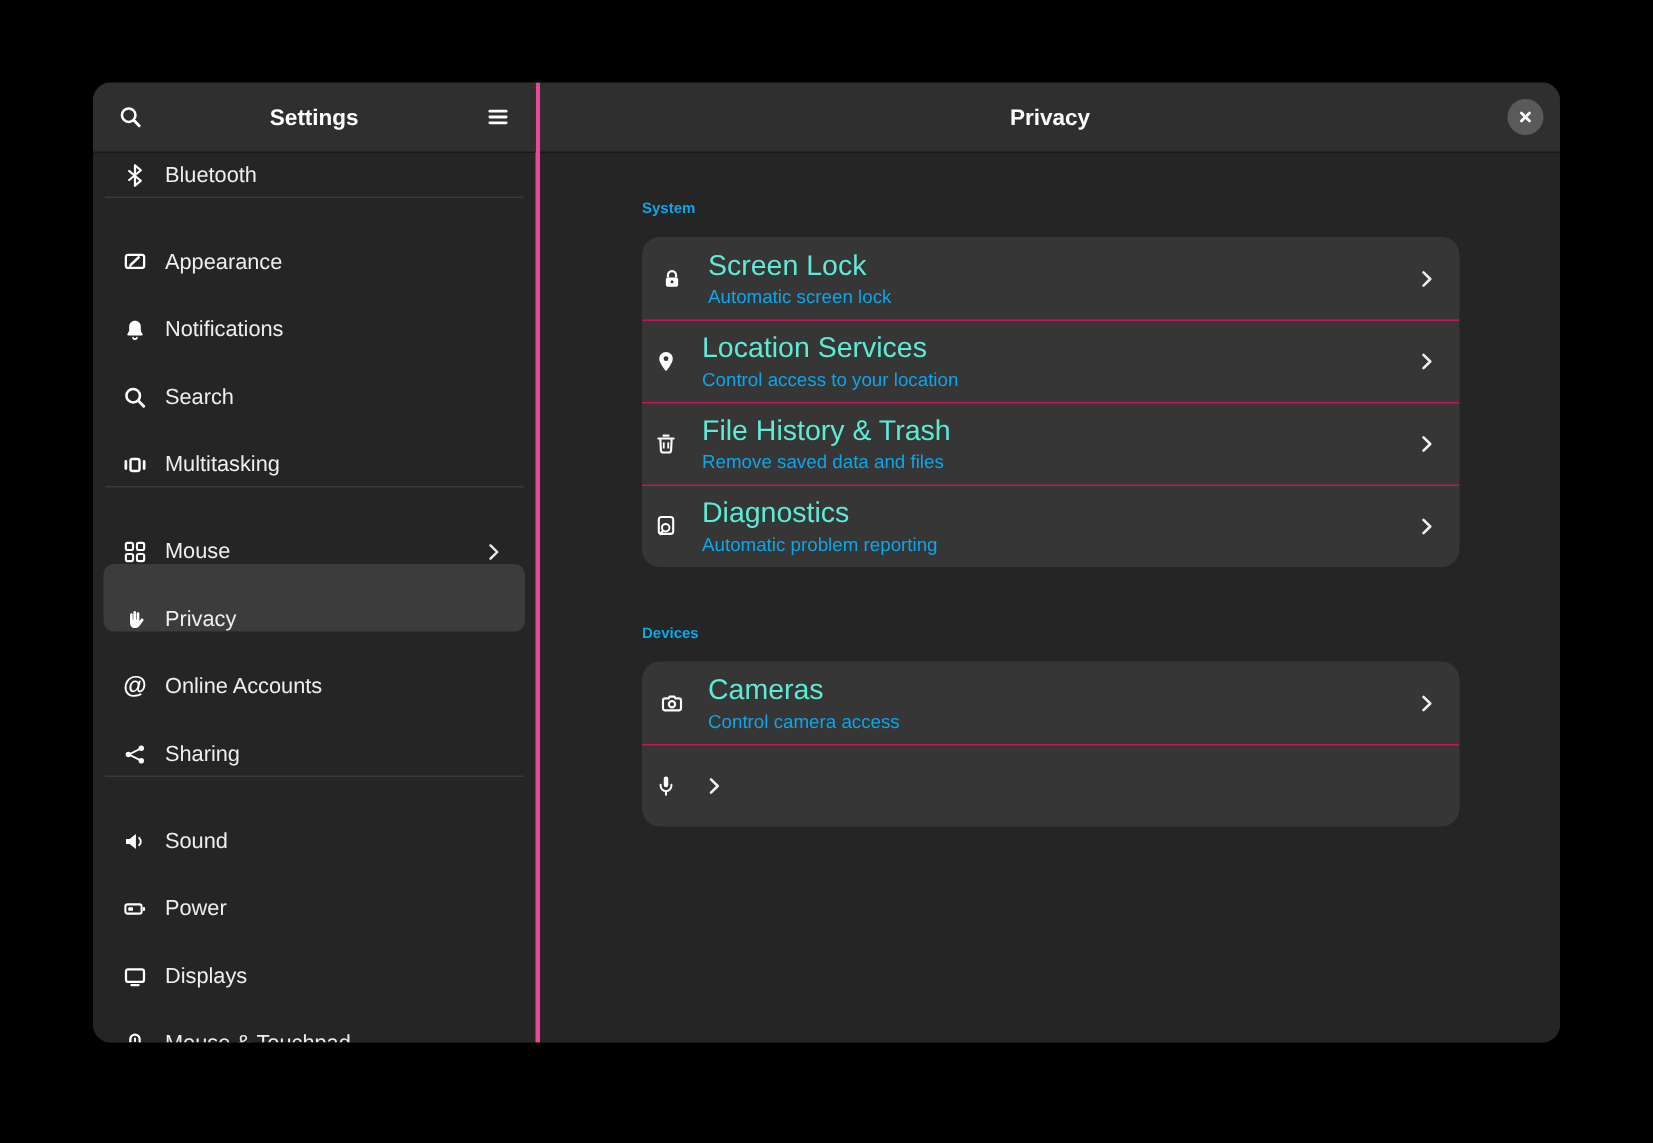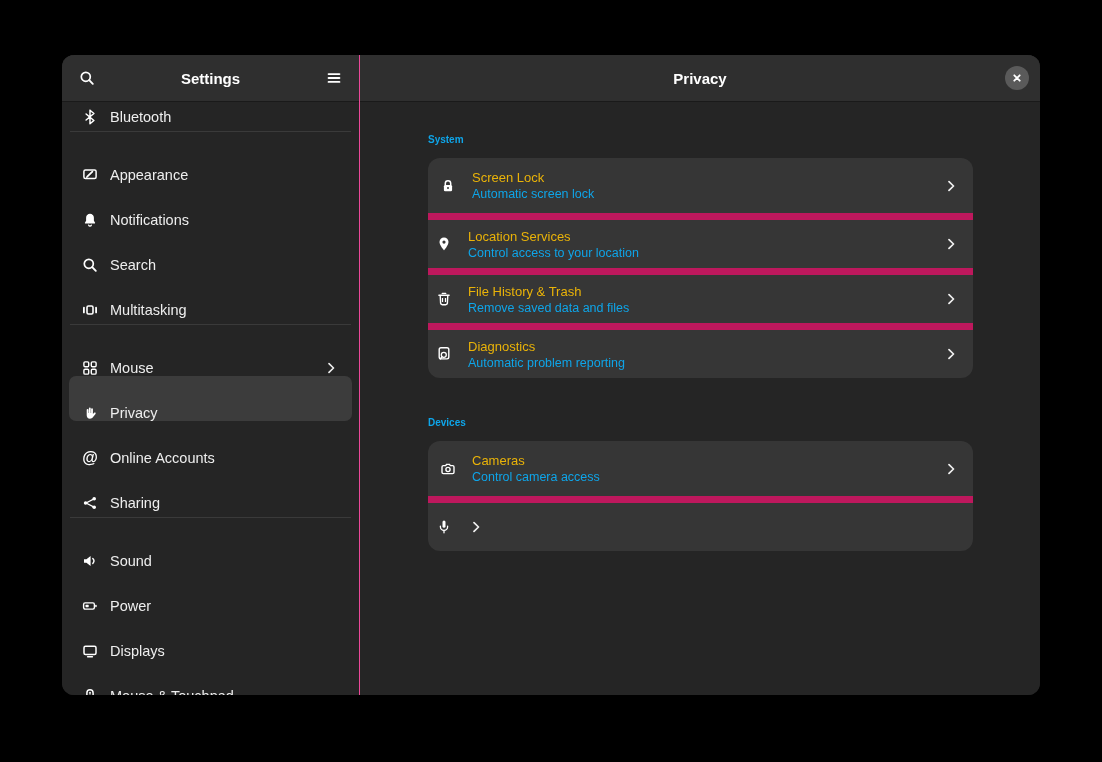--- a/index.html
+++ b/index.html
@@ -5,21 +5,21 @@
   * { margin:0; padding:0; box-sizing:border-box; }
   html,body { width:1102px; height:762px; background:#000; overflow:hidden;
               font-family:"Liberation Sans", sans-serif; }
 
   .window { position:absolute; left:62px; top:55px; width:978px; height:640px;
             background:#252525; border-radius:12px; overflow:hidden; display:flex;
             box-shadow:0 4px 24px rgba(0,0,0,.75); }
 
   
   .sidebar { width:298px; flex:none; display:flex; flex-direction:column;
-             background:#252525; border-right:1px solid #ec4899; }
+             background:#252525; border-right:3px solid #ec4899; }
   .sb-header { height:46px; flex:none; background:#2f2f2f; display:flex;
                align-items:center; padding:0 14px; box-shadow:0 1px 0 #1a1a1a;
                position:relative; z-index:2; }
   .hdr-btn { width:22px; height:22px; display:flex; align-items:center;
              justify-content:center; border-radius:5px; cursor:pointer; }
   .sb-title { flex:1; text-align:center; font-weight:bold; font-size:15px; color:#fff; }
   .sb-list { flex:1; overflow:hidden; padding:0 7px; }
   .s-item { height:45px; display:flex; align-items:flex-end; gap:12px;
             padding:0 13px; border-radius:7px; color:#eeeeee; font-size:14.5px;
             cursor:pointer; }
@@ -37,23 +37,23 @@
   .close-btn { position:absolute; right:11px; top:11px; width:24px; height:24px;
                border-radius:50%; background:#5a5a5a; display:flex; align-items:center;
                justify-content:center; cursor:pointer; }
 
   .content { flex:1; overflow:hidden; padding:33px 67px 0 68px; }
   .section-heading { font-size:10px; font-weight:bold; color:#0ea5e9; margin-bottom:13px; }
   .section + .section { margin-top:39px; }
   .card { background:#363636; border-radius:12px; overflow:hidden; }
   .row { height:55px; display:flex; align-items:center; padding:0 14px 0 12px;
          gap:16px; cursor:pointer; }
-  .row + .row { border-top:7px solid #be185d;padding-left:8px; }
+  .row + .row { border-top:1px solid #be185d;padding-left:8px; }
   .row-text { flex:1; min-width:0; display:flex; flex-direction:column; gap:2px; }
-  .row-title { font-size:13px; color:#eab308; }
+  .row-title { font-size:19px; color:#5eead4; }
   .row-sub { font-size:12.5px; color:#0ea5e9; }
 
   .icn { width:16px; height:16px; flex:none; display:inline-flex; align-items:center;
          justify-content:center; color:#fff; }
   .icn svg { width:16px; height:16px; display:block; }
   .at-glyph { font-size:16px; font-weight:bold; color:#fff; line-height:16px; }
   .chev { opacity:.92; }
 </style>
 </head>
 <body>

